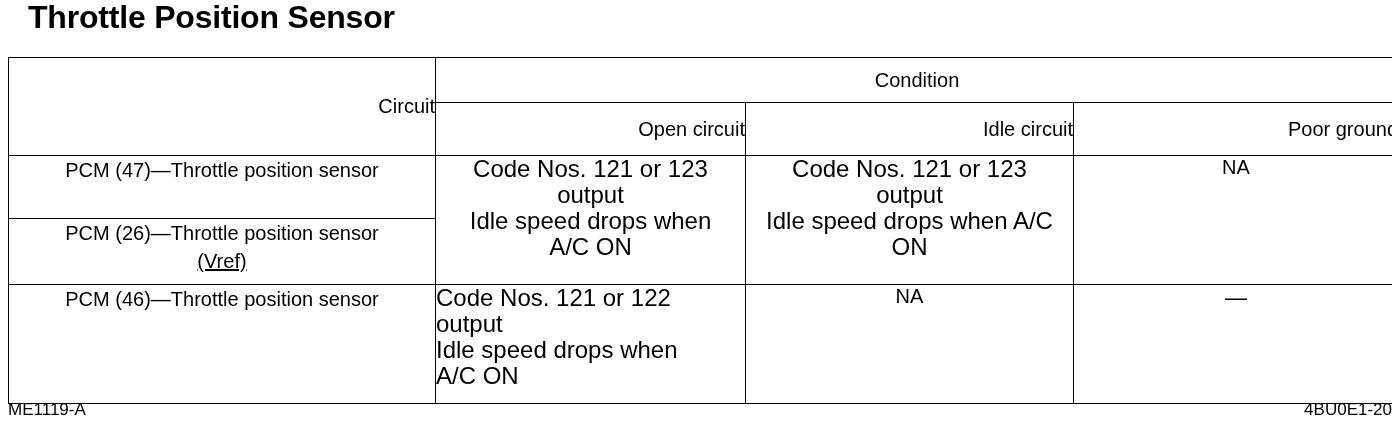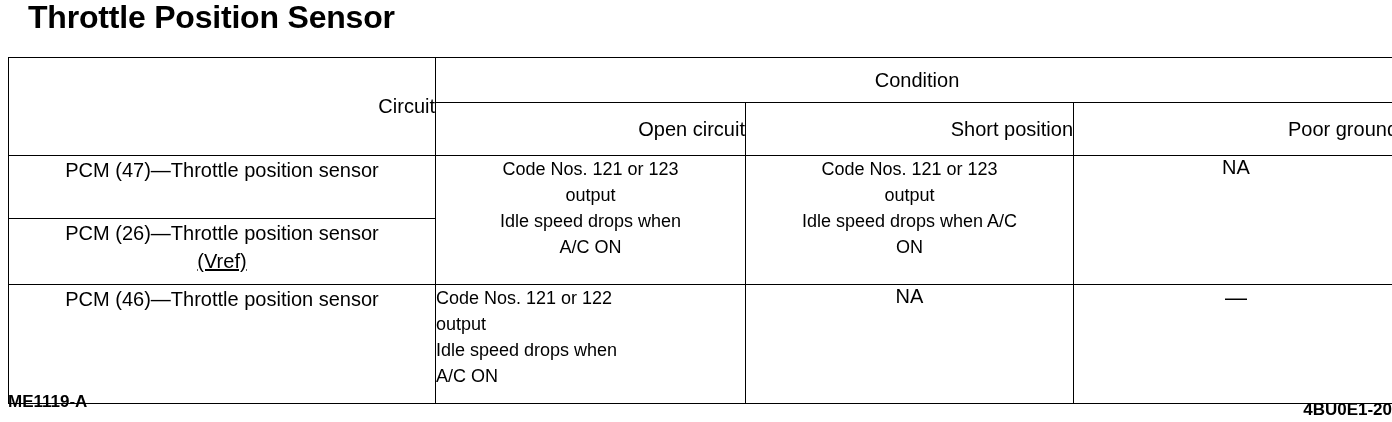--- a/index.html
+++ b/index.html
@@ -80,21 +80,21 @@
   .hdr-circuit {
     height: 96px;
     line-height: 96px;
     text-align: right;
   }
 
   
   .cell-pad {
     padding: 6px 0 6px 14px;
     line-height: 26px;
-    font-size: 18px;
+    font-size: 24px;
   }
   .cell-center {
     text-align: center;
     vertical-align: middle;
     font-size: 20px;
   }
   .circuit-cell {
     text-align: center;
     padding: 5px 10px 5px 10px;
     line-height: 28px;
@@ -118,32 +118,32 @@
 
   
   tr.row-a td { height: 62px; text-align: center; }
   tr.row-b td { height: 65px; }
   tr.row-c td { height: 118px; border-radius: 17px; }
 
   
   .footer-left {
     position: absolute;
     left: 8px;
-    top: 392px;
+    top: 400px;
     font-size: 17px;
-    font-weight: bold;
+    font-weight: normal;
     line-height: 20px;
     white-space: nowrap;
   }
   .footer-right {
     position: absolute;
     right: 0px;
     top: 400px;
     font-size: 17px;
-    font-weight: bold;
+    font-weight: normal;
     line-height: 20px;
     white-space: nowrap;
   }
 </style>
 </head>
 <body>
 
 <div class="page-title">Throttle Position Sensor</div>
 
 <div class="table-wrap">
@@ -154,21 +154,21 @@
       <col class="c-short">
       <col class="c-poor">
     </colgroup>
     <thead>
       <tr>
         <th class="hdr hdr-circuit" rowspan="2">Circuit</th>
         <th class="hdr hdr-condition" colspan="3">Condition</th>
       </tr>
       <tr>
         <th class="hdr hdr-sub">Open circuit</th>
-        <th class="hdr hdr-sub">Short position</th>
+        <th class="hdr hdr-sub">Idle circuit</th>
         <th class="hdr hdr-sub">Poor ground</th>
       </tr>
     </thead>
     <tbody>
 
       <tr class="row-a">
         <td class="circuit-cell">
           <span>PCM (47)—Throttle position sensor</span>
         </td>
         <td class="cell-pad mid-top" rowspan="2">

